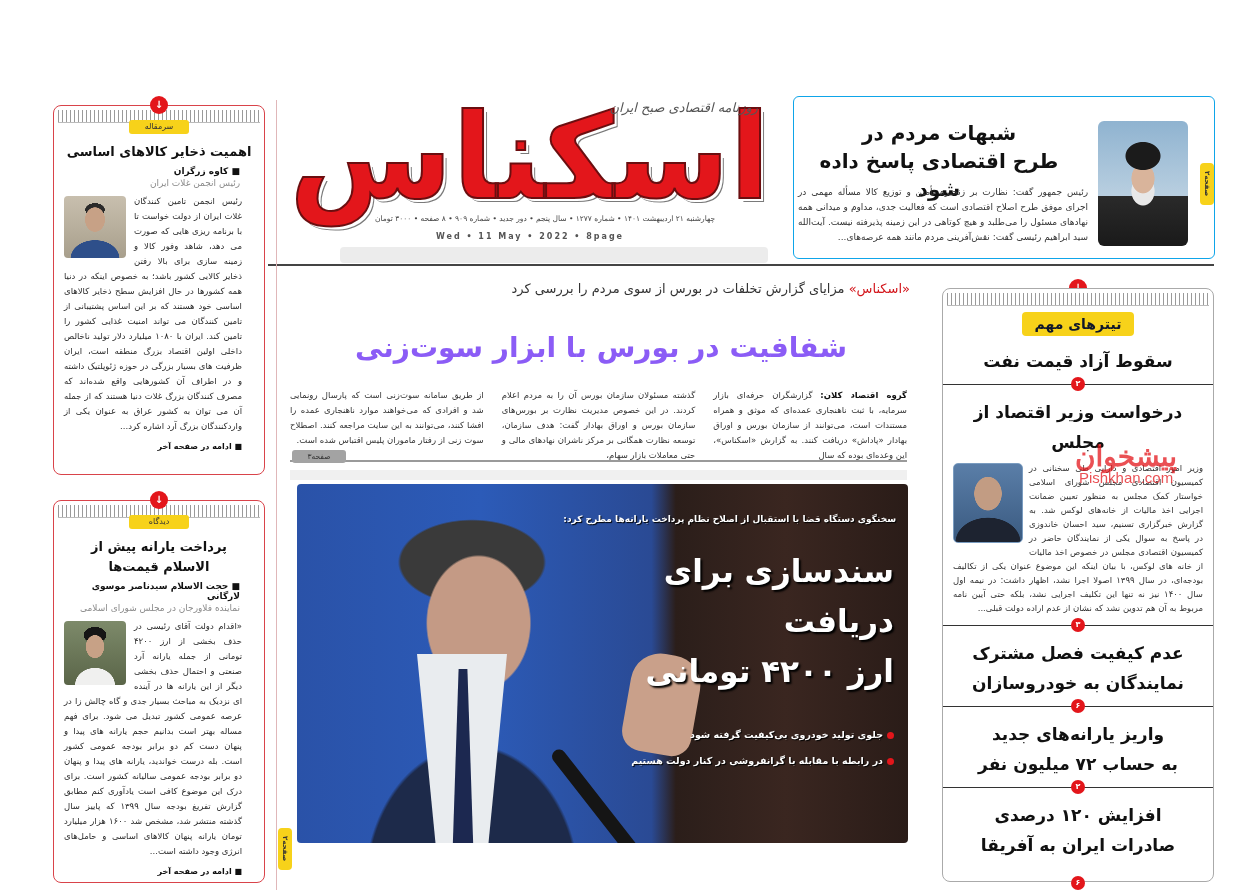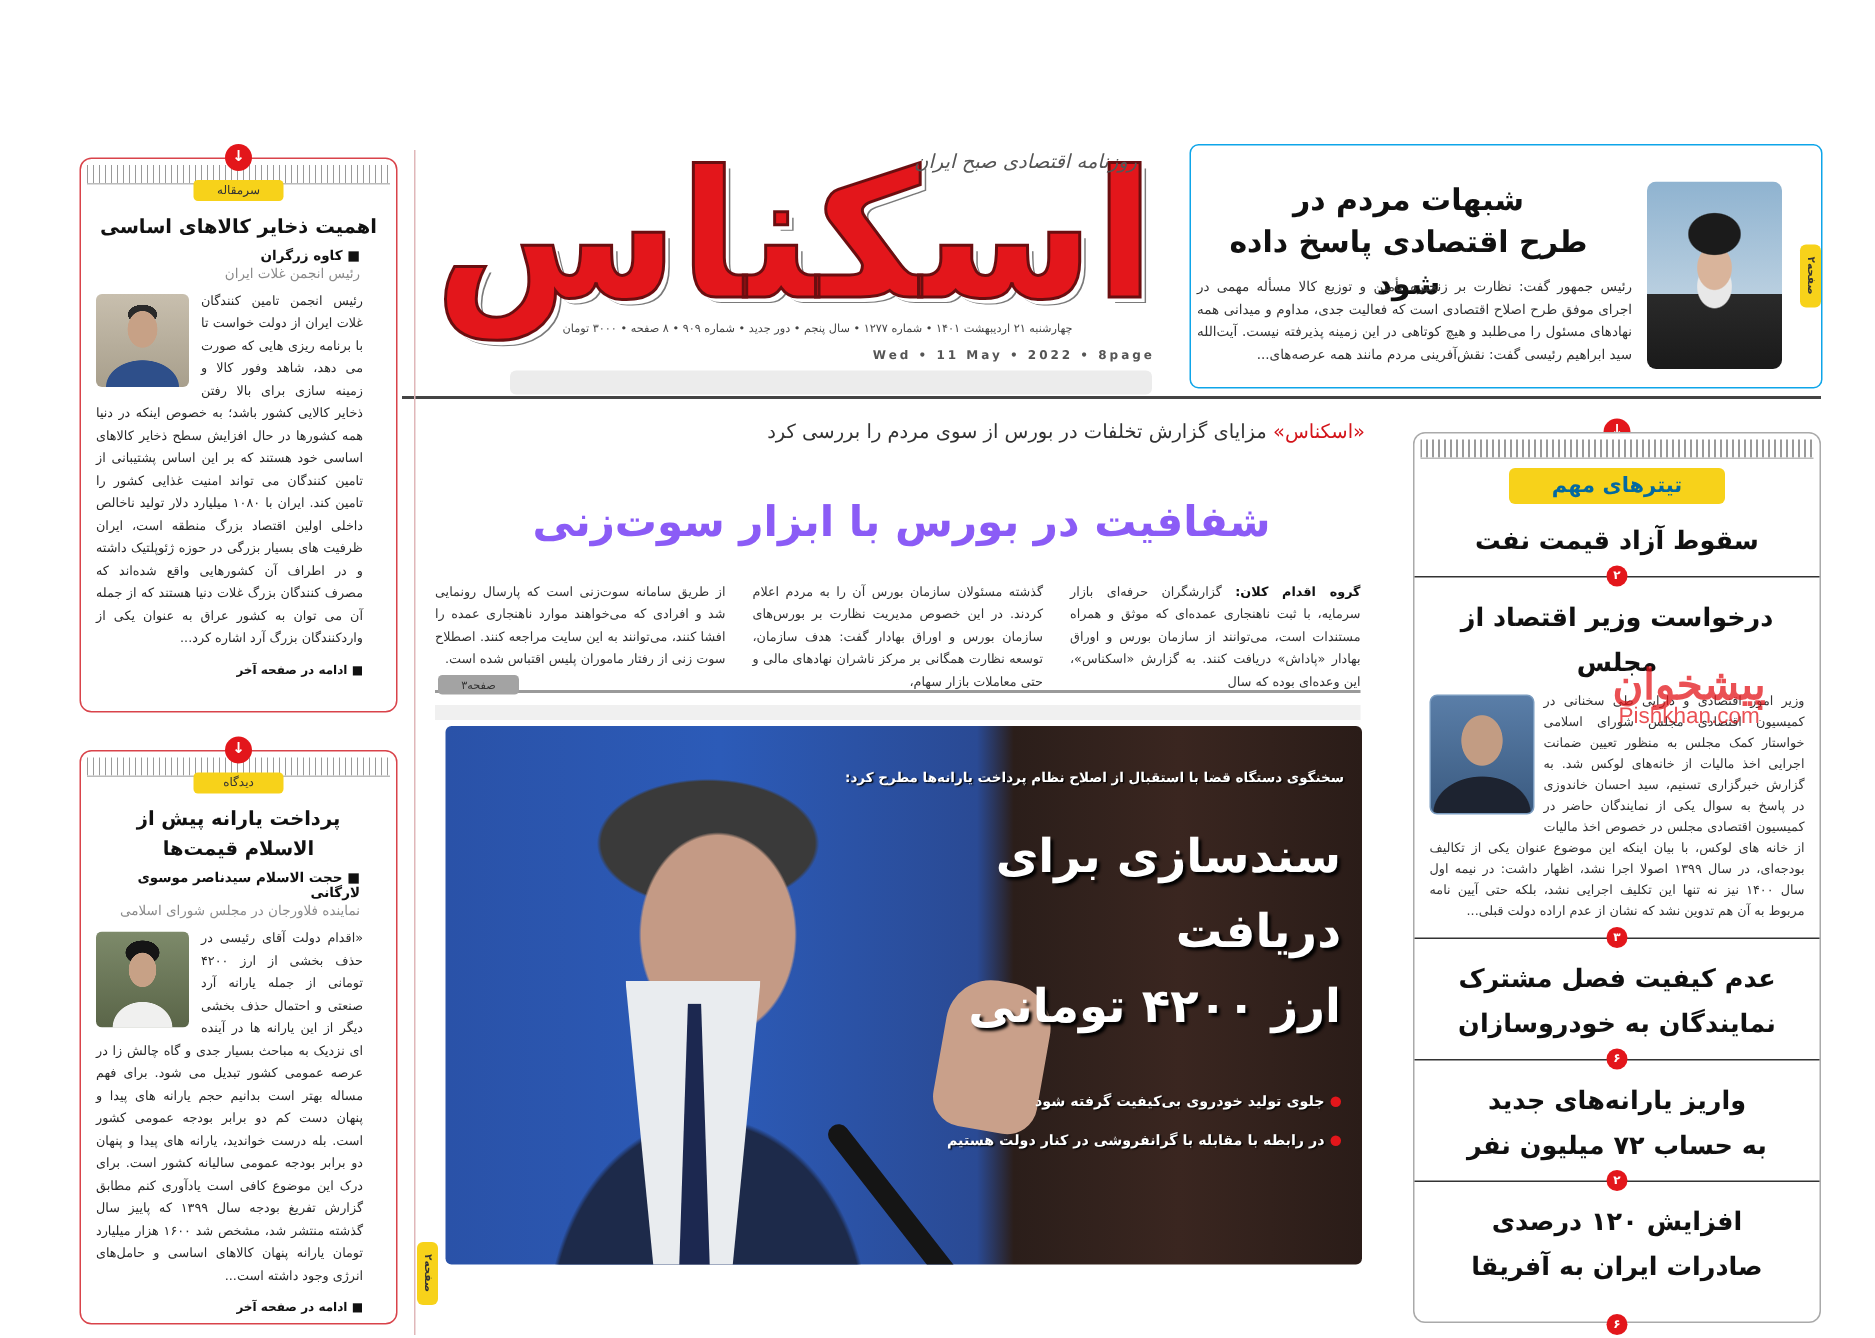--- a/index.html
+++ b/index.html
@@ -19,21 +19,21 @@
   .tagline {
     position: absolute; right: 12px; top: 8px; direction: rtl;
     font-family: "DejaVu Serif", serif; font-style: italic;
     font-size: 13px; color: #555;
   }
   .issue-line {
     position: absolute; left: 40px; top: 122px; width: 430px; direction: rtl;
     font-size: 7.5px; color: #444; text-align: center; white-space: nowrap;
   }
   .date-en {
-    position: absolute; left: 0; top: 140px; width: 480px; text-align: right;
+    position: absolute; left: 0; top: 140px; width: 480px; text-align: center;
     font-size: 8px; letter-spacing: 2px; color: #555; font-weight: bold;
   }
   .masthead-bar {
     position: absolute; left: 50px; top: 155px; width: 428px; height: 16px;
     background: #ececec; border-radius: 4px;
   }
 
   
   .top-story {
     position: absolute; left: 793px; top: 96px; width: 422px; height: 163px;
@@ -181,23 +181,23 @@
     margin-left: 4px; vertical-align: middle;
   }
 
   
   .headlines-box {
     position: absolute; left: 942px; top: 288px; width: 272px; height: 594px;
     border: 1.5px solid #aaa; border-radius: 8px; background: #fff;
   }
   .headlines-box .hatch { margin: 4px 4px 0 4px; }
   .headlines-tag {
-    display: block; margin: 6px auto 0 auto; width: 144px; height: 24px; background: #f7d21a;
+    display: block; margin: 6px auto 0 auto; width: 112px; height: 24px; background: #f7d21a;
     border-radius: 4px; font-weight: bold; font-size: 14px; line-height: 24px;
-    text-align: center; direction: rtl; color: #0369a1;
+    text-align: center; direction: rtl; color: #0f172a;
   }
   .hl-item { position: relative; direction: rtl; text-align: center; font-weight: bold; color: #111; }
   .hl-item .t { font-size: 17px; line-height: 30px; padding: 0 10px; }
   .hl-sep { position: relative; height: 1px; background: #333; margin: 0 0; }
   .num-badge {
     position: absolute; left: 50%; top: -7px; transform: translateX(-50%);
     width: 14px; height: 14px; border-radius: 50%; background: #e3161b;
     color: #fff; font-size: 8px; line-height: 14px; text-align: center; font-weight: bold;
   }
   .hl-body {
@@ -281,21 +281,21 @@
     <span>«اقدام دولت آقای رئیسی در حذف بخشی از ارز ۴۲۰۰ تومانی از جمله یارانه آرد صنعتی و احتمال حذف بخشی دیگر از این یارانه ها در آینده ای نزدیک به مباحث بسیار جدی و گاه چالش زا در عرصه عمومی کشور تبدیل می شود. برای فهم مساله بهتر است بدانیم حجم یارانه های پیدا و پنهان دست کم دو برابر بودجه عمومی کشور است. بله درست خواندید، یارانه های پیدا و پنهان دو برابر بودجه عمومی سالیانه کشور است. برای درک این موضوع کافی است یادآوری کنم مطابق گزارش تفریغ بودجه سال ۱۳۹۹ که پاییز سال گذشته منتشر شد، مشخص شد ۱۶۰۰ هزار میلیارد تومان یارانه پنهان کالاهای اساسی و حامل‌های انرژی وجود داشته است...</span>
   </div>
   <div class="continue">■ <span>ادامه در صفحه آخر</span></div>
 </div>
 
 <div class="kicker">
   <span class="brand">«اسکناس»</span><span> مزایای گزارش تخلفات در بورس از سوی مردم را بررسی کرد</span>
 </div>
 <div class="lead-headline">شفافیت در بورس با ابزار سوت‌زنی</div>
 <div class="lead-cols">
-  <div class="lead-col"><b>گروه اقدام کلان:</b><span> گزارشگران حرفه‌ای بازار سرمایه، با ثبت ناهنجاری عمده‌ای که موثق و همراه مستندات است، می‌توانند از سازمان بورس و اوراق بهادار «پاداش» دریافت کنند. به گزارش «اسکناس»، این وعده‌ای بوده که سال</span></div>
+  <div class="lead-col"><b>گروه اقتصاد کلان:</b><span> گزارشگران حرفه‌ای بازار سرمایه، با ثبت ناهنجاری عمده‌ای که موثق و همراه مستندات است، می‌توانند از سازمان بورس و اوراق بهادار «پاداش» دریافت کنند. به گزارش «اسکناس»، این وعده‌ای بوده که سال</span></div>
   <div class="lead-col"><span>گذشته مسئولان سازمان بورس آن را به مردم اعلام کردند. در این خصوص مدیریت نظارت بر بورس‌های سازمان بورس و اوراق بهادار گفت: هدف سازمان، توسعه نظارت همگانی بر مرکز ناشران نهادهای مالی و حتی معاملات بازار سهام،</span></div>
   <div class="lead-col"><span>از طریق سامانه سوت‌زنی است که پارسال رونمایی شد و افرادی که می‌خواهند موارد ناهنجاری عمده را افشا کنند، می‌توانند به این سایت مراجعه کنند. اصطلاح سوت زنی از رفتار ماموران پلیس اقتباس شده است.</span></div>
 </div>
 <div class="lead-bar"></div>
 <div class="lead-page-tag">صفحه۳</div>
 <div class="lead-gray"></div>
 
 <div class="photo-story">
   <div class="speaker"></div>
   <div class="shirt"></div>

